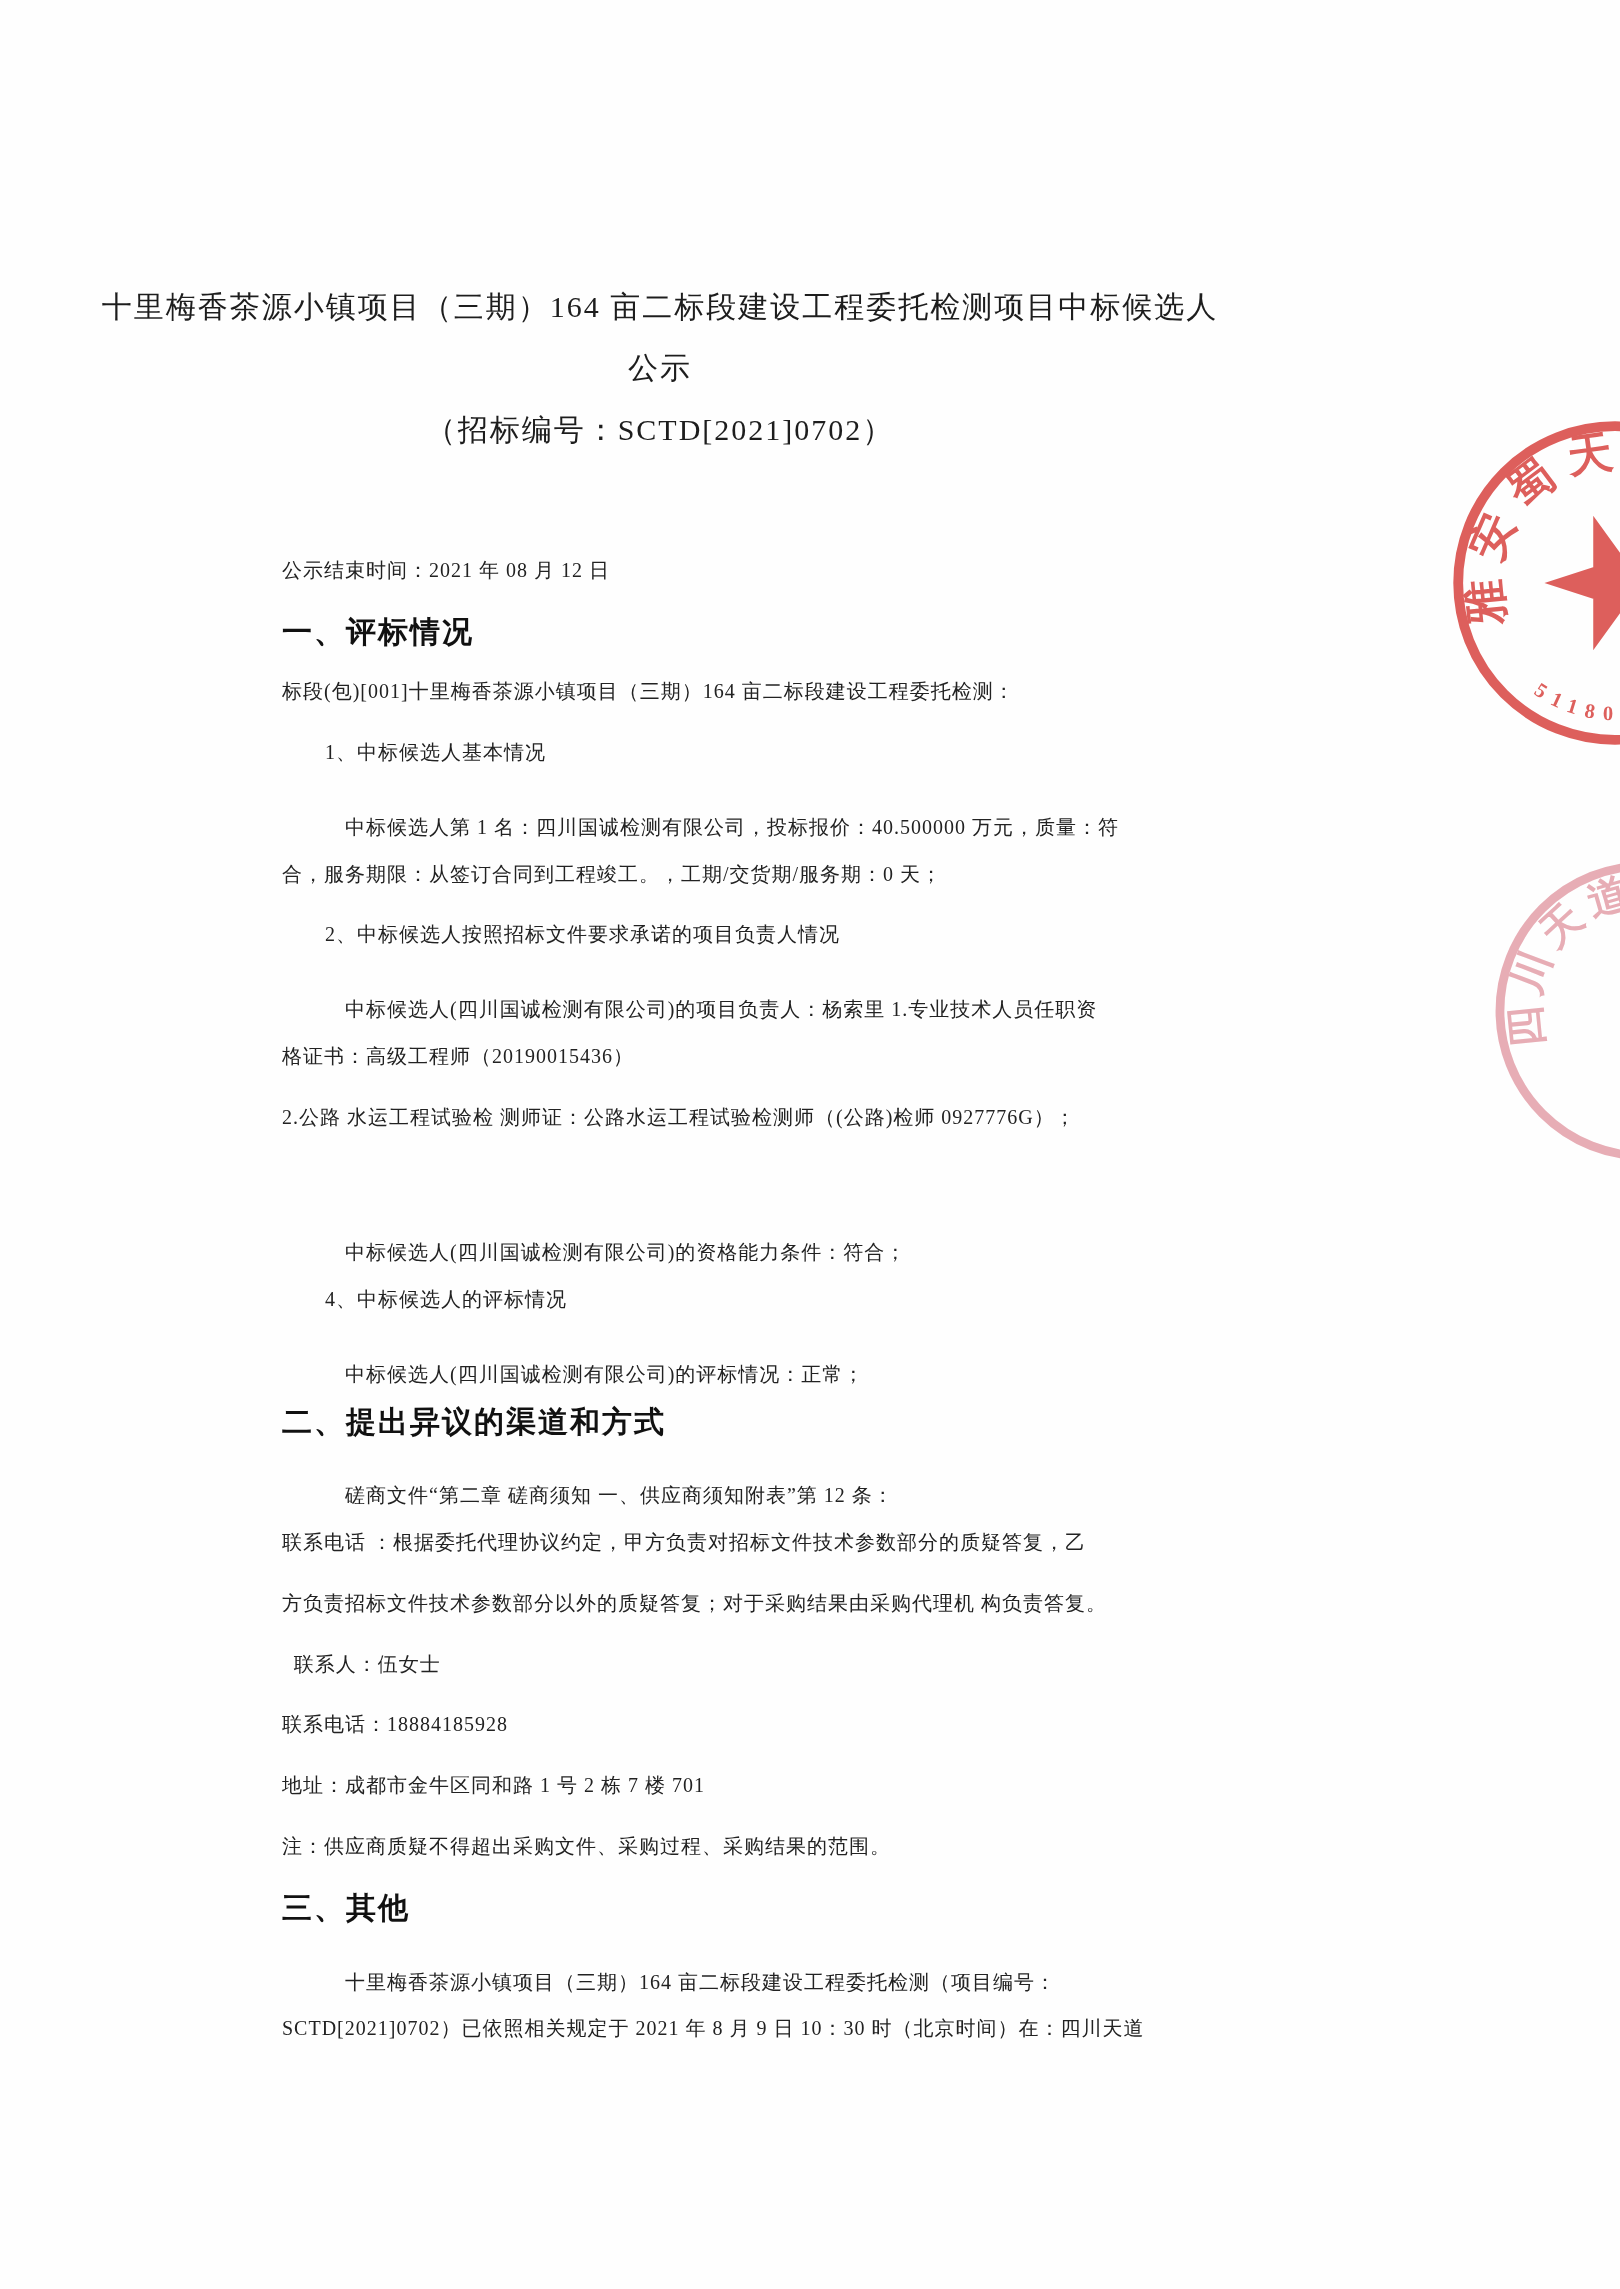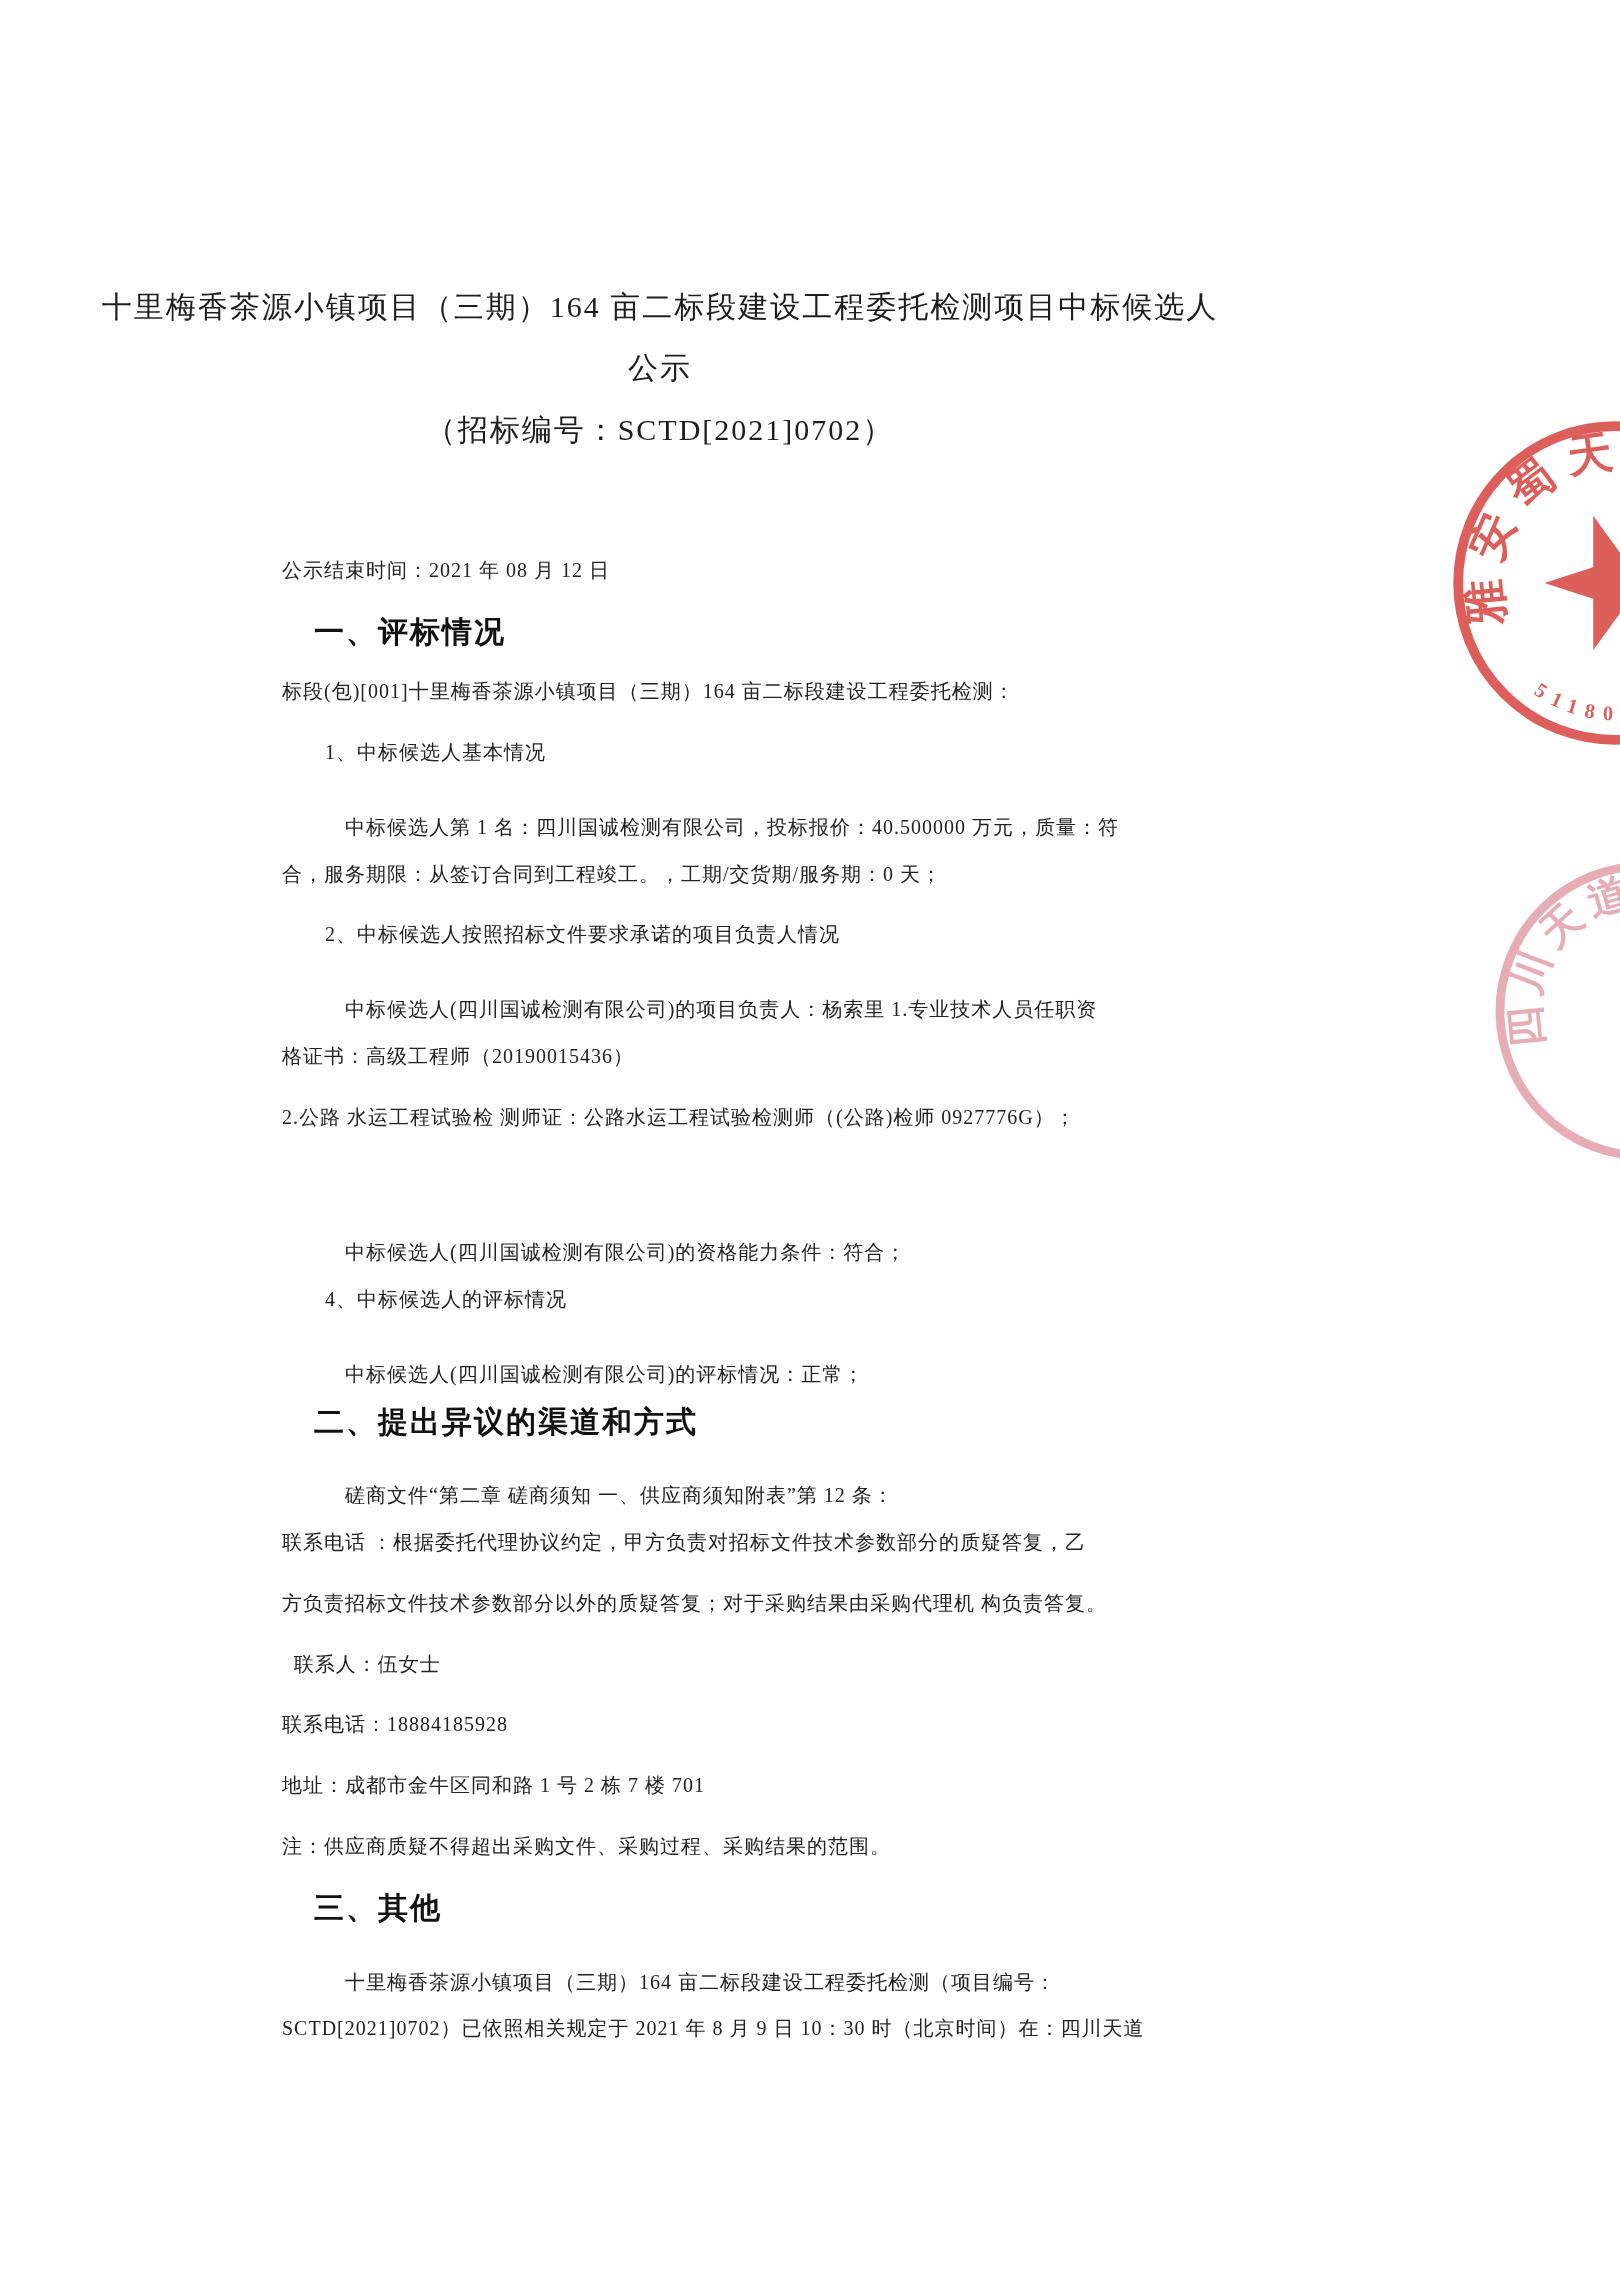--- a/index.html
+++ b/index.html
@@ -16,21 +16,21 @@
     left:282px;
     height:41px;line-height:41px;
     font-size:20px;
     letter-spacing:1px;
     white-space:nowrap;
   }
   .center{left:0;width:1320px;text-align:center;}
   .title{font-size:30px;letter-spacing:2px;color:#1d1d1d;}
   .h{
     font-family:"Liberation Sans","DejaVu Sans",sans-serif;
-    font-weight:bold;font-size:30px;color:#111;letter-spacing:2px;margin-left:32px;
+    font-weight:bold;font-size:30px;color:#111;letter-spacing:2px;
   }
   .ind1{padding-left:43px;}   
   .ind2{padding-left:63px;margin-top:14px;}   
   .ind3{padding-left:11.8px;}   
   .stamp{position:absolute;opacity:.88;}
   .stamp text{font-family:"Liberation Serif","DejaVu Serif",serif;font-weight:bold;}
 </style>
 </head>
 <body>
 

